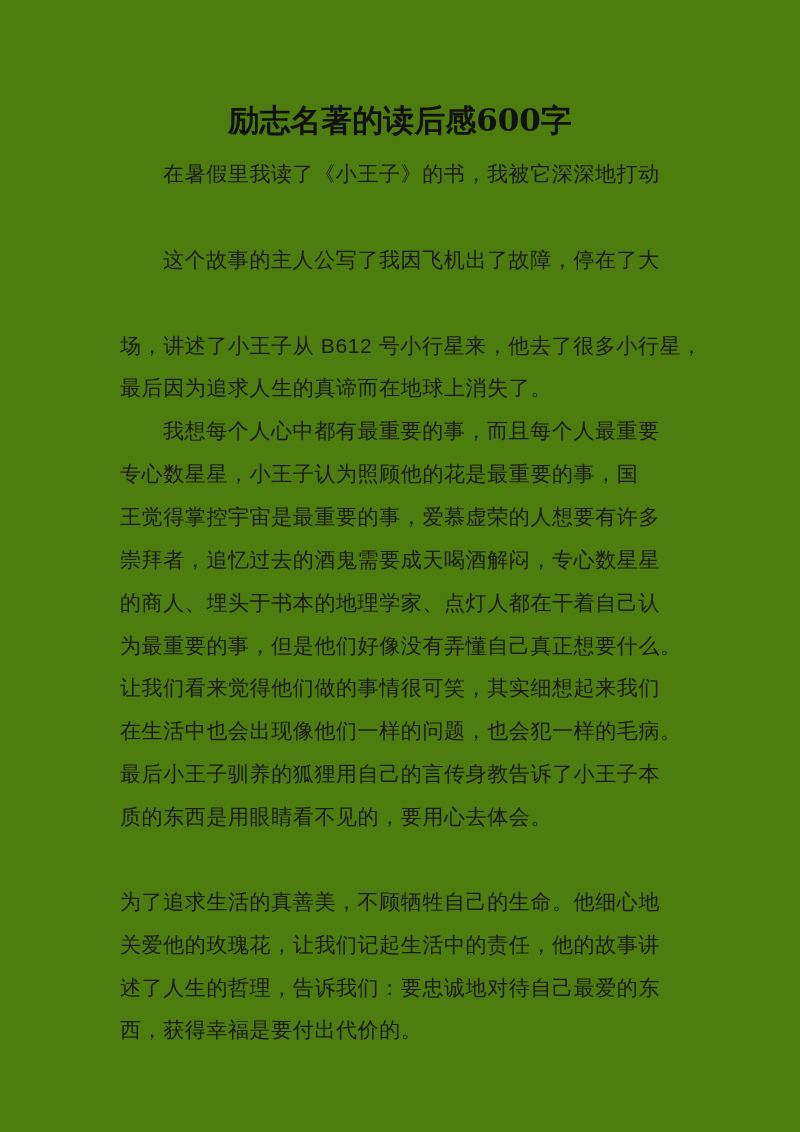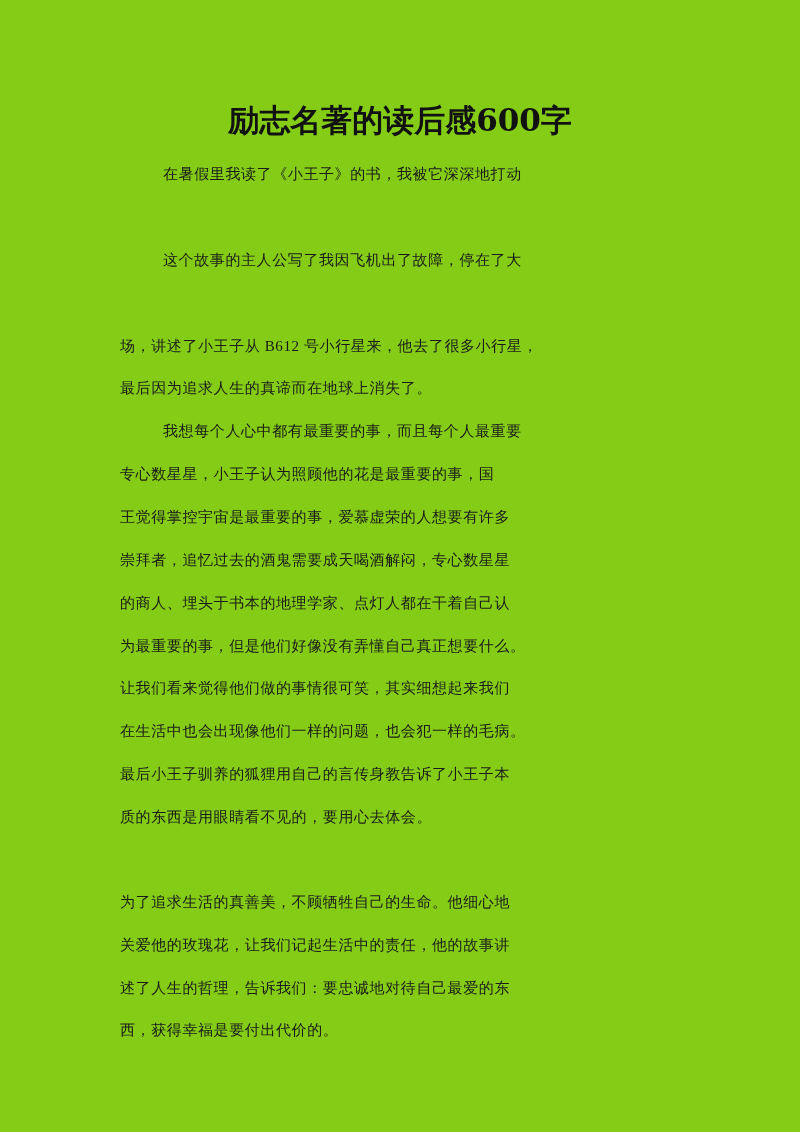--- a/index.html
+++ b/index.html
@@ -1,25 +1,25 @@
 <!DOCTYPE html>
 <html><head>
 <meta charset="utf-8">
 <style>
   html, body { margin: 0; padding: 0; background: #ffffff; }
   body { width: 800px; height: 1132px; position: relative; overflow: hidden; }
-  .page { position: absolute; left: 0; top: 0; width: 800px; height: 1132px; background: #84cc16; }
+  .page { position: absolute; left: 0; top: 0; width: 800px; height: 1132px; background: #4d7c0f; }
   .title {
     position: absolute; left: 0; top: 98px; width: 800px; text-align: center;
     font-family: "DejaVu Serif", serif; font-size: 31px; font-weight: bold; color: #111;
     letter-spacing: 0px; line-height: 44px;
   }
   .line {
     position: absolute; left: 120px; width: 570px; white-space: nowrap;
-    font-family: Liberation Serif, serif; font-size: 15px; color: #1a1a1a;
+    font-family: Liberation Sans, sans-serif; font-size: 21px; color: #1a1a1a;
     line-height: 28px; letter-spacing: 0.6px;
   }
   .indent { left: 163px; }
 </style>
 </head>
 <body>
 
 <div class="page">
   <div class="title">励志名著的读后感600字</div>
 

